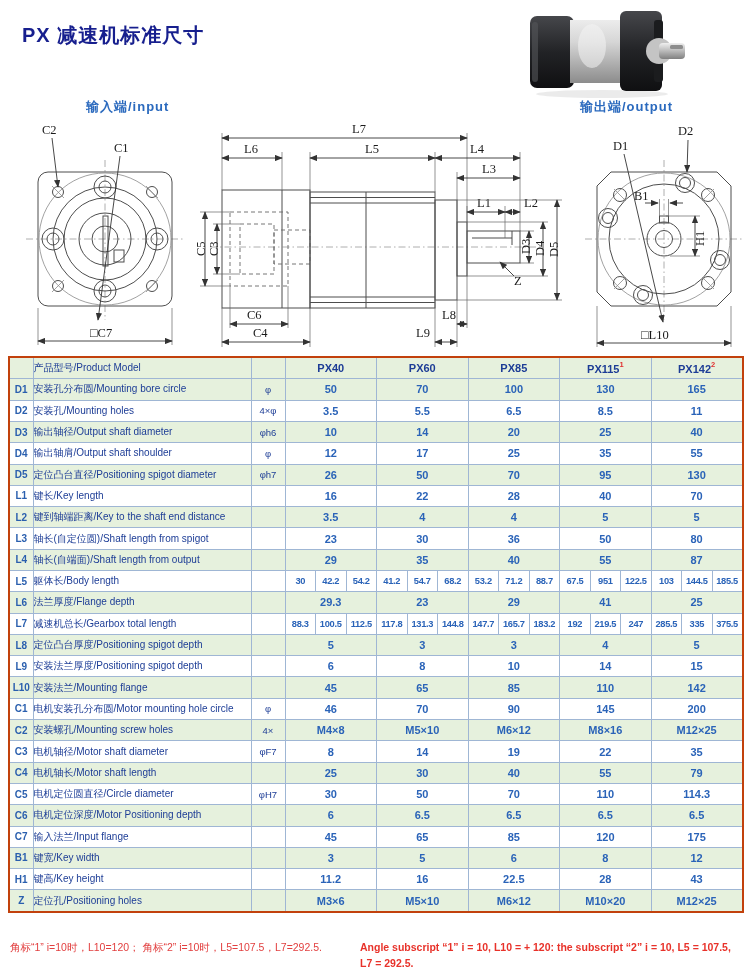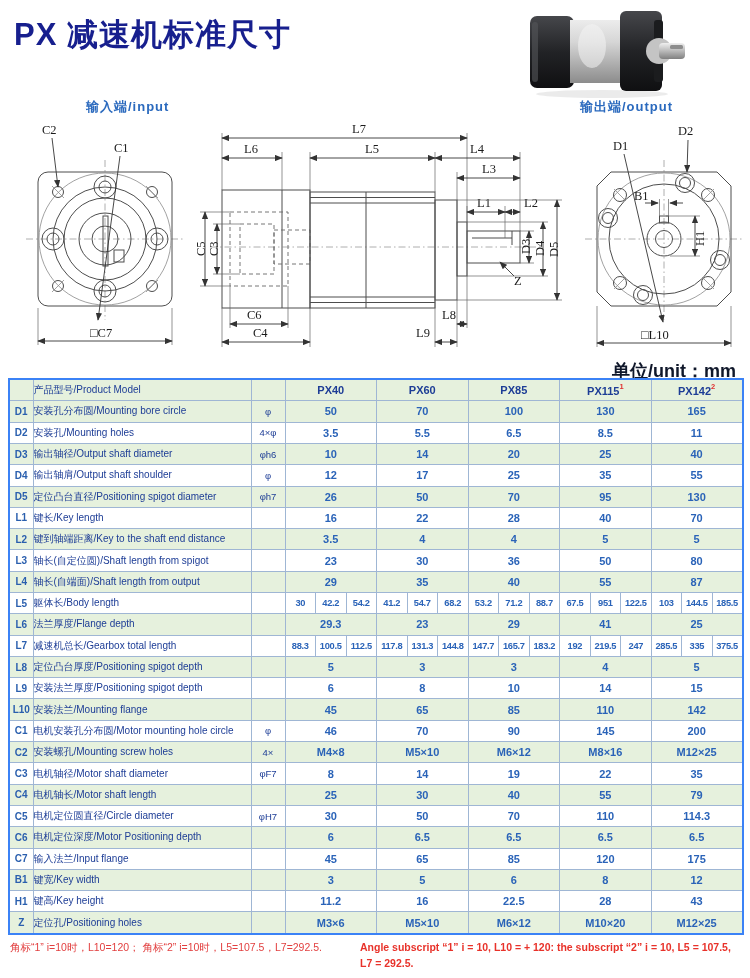--- a/index.html
+++ b/index.html
@@ -1,25 +1,25 @@
 <!DOCTYPE html>
 <html><head>
 <meta charset="utf-8">
 <style>
   html,body{margin:0;padding:0;}
   body{width:750px;height:978px;background:#ffffff;font-family:"Liberation Sans",sans-serif;position:relative;overflow:hidden;}
   .page{position:absolute;inset:0;}
-  .title{position:absolute;left:14px;top:14px;font-size:31px;font-weight:bold;color:#171f8e;letter-spacing:1px;margin:0;}
+  .title{position:absolute;left:14px;top:14px;font-size:20px;font-weight:bold;color:#171f8e;letter-spacing:1px;margin:8px;}
   .photo{position:absolute;left:520px;top:2px;width:165px;height:98px;}
   .dlabel{position:absolute;top:98px;font-size:13px;font-weight:bold;color:#2b6abe;letter-spacing:1px;}
   .dlabel.in{left:86px;}
   .dlabel.out{left:580px;text-align:center;}
   .drawings{position:absolute;left:0;top:95px;}
   .unit{position:absolute;top:359px;right:14px;font-size:18px;font-weight:bold;color:#0f172a;}
-  table.spec{position:absolute;left:8px;top:378px;width:734px;height:557px;border-collapse:collapse;table-layout:fixed;border:2px solid #3b82f6;}
+  table.spec{position:absolute;left:8px;top:356px;width:734px;height:557px;border-collapse:collapse;table-layout:fixed;border:2px solid #c2410c;}
   table.spec td{border:1px solid #9fb6d4;padding:0;height:20px;overflow:hidden;white-space:nowrap;background:#ffffff;}
   tr.g td{background:#e6f1dd;}
   td.code{font-size:10px;font-weight:bold;color:#2a5fae;text-align:center;}
   td.label{font-size:10px;color:#1d3d96;text-align:left;padding-left:4px;}
   td.sym{font-size:9.5px;color:#1d3d96;text-align:center;}
   td.v{font-size:11px;font-weight:bold;color:#2a63b8;text-align:center;}
   td.v.ps{font-size:9.3px;letter-spacing:-0.3px;}
   td.model{font-size:11px;font-weight:bold;color:#1d3d96;text-align:center;}
   td.model sup{color:#e03030;font-size:7.5px;position:relative;top:-1px;}
   tr.hdr2 td.v{background:#ffffff;}

